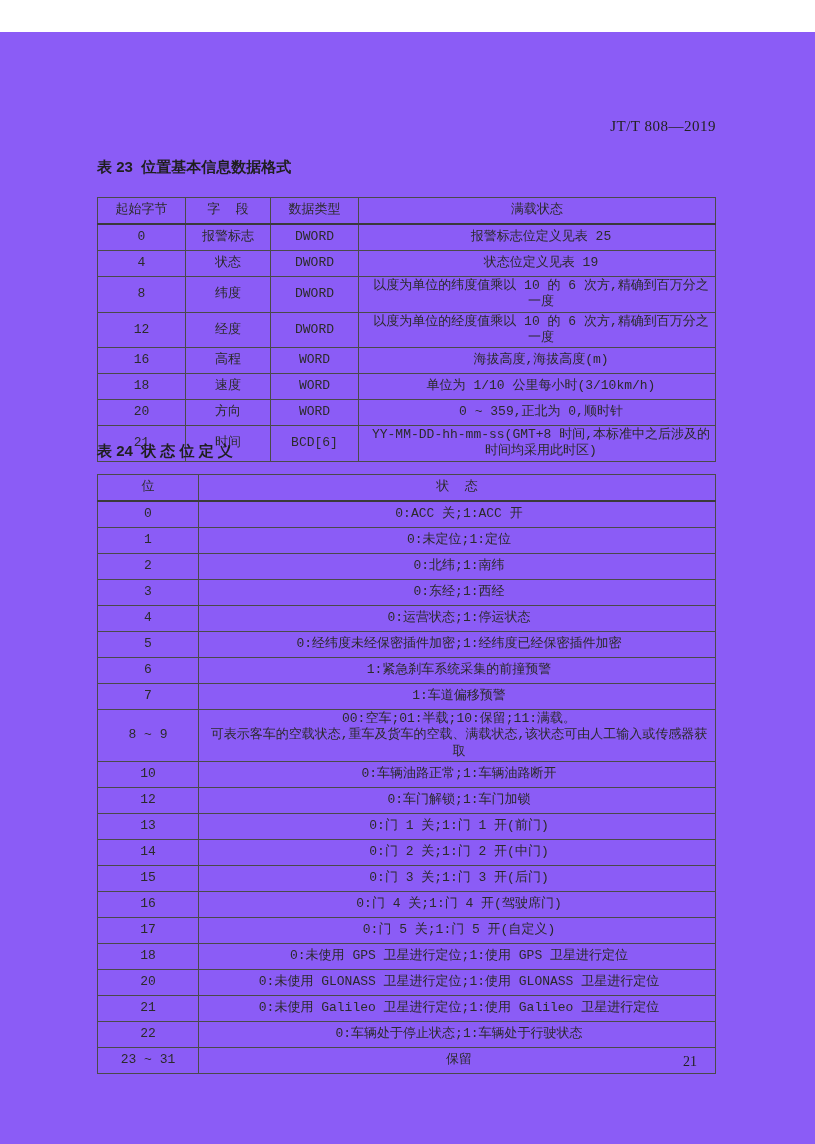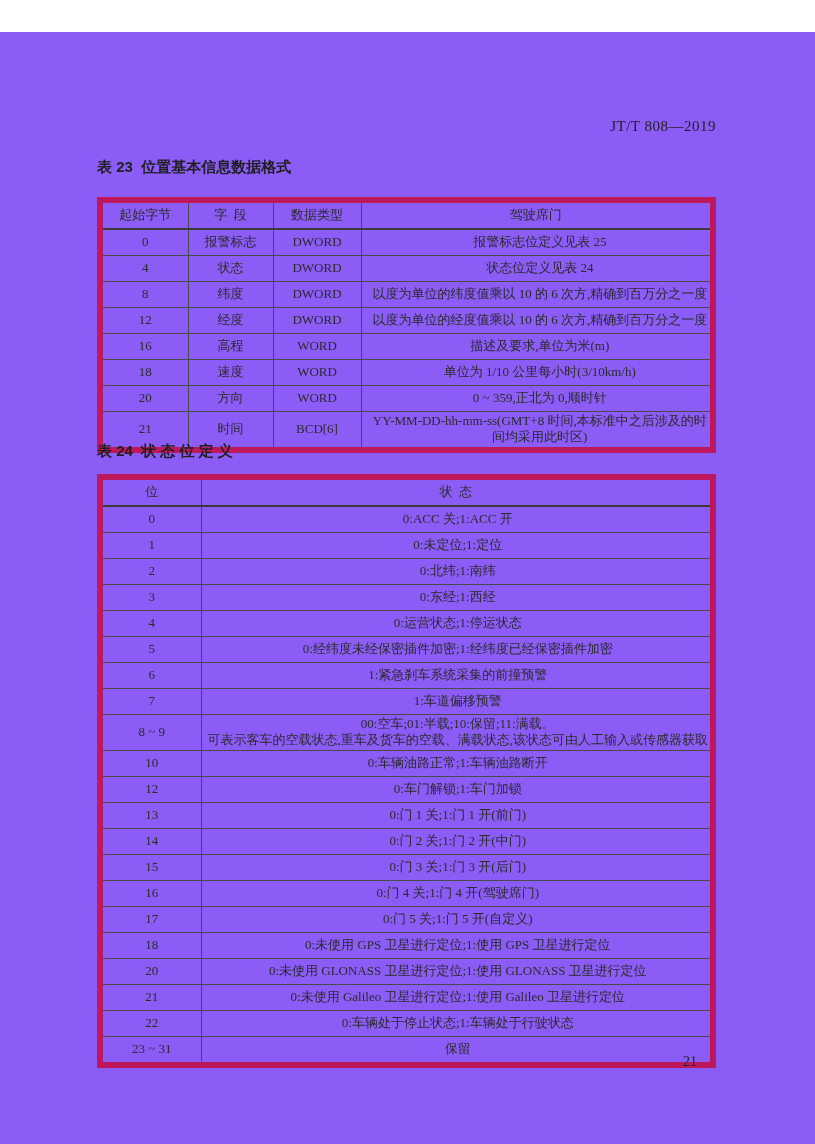--- a/index.html
+++ b/index.html
@@ -31,21 +31,21 @@
   #table23{top:165px;}
   #table24{top:442px;}
   th,td{
     border:1px solid #4a4a4a;
     height:23px;
     padding:1px 2px;
     font-weight:normal;
     color:#2b2b2b;
     vertical-align:middle;
   }
-  table{border:6px solid #be185d;}
+  table{border:1px solid #be185d;font-family:Liberation Mono, monospace;}
   thead th{border-bottom:2px solid #3a3a3a;white-space:pre;text-align:center;}
   .c-center{text-align:center;}
   .c-left{text-align:center;padding-left:10px;}
   #table24 .c-left{padding-left:6px;}
   .line2{display:block;}
   .page-number{
     position:absolute;top:1022px;left:97px;width:600px;
     text-align:right;font-size:14px;color:#222;
   }
 </style>
@@ -63,57 +63,57 @@
       <col style="width:88px">
         <col style="width:85px">
         <col style="width:88px">
         <col>
     </colgroup>
     <thead>
       <tr>
         <th>起始字节</th>
         <th>字  段</th>
         <th>数据类型</th>
-        <th>驾驶席门</th>
+        <th>满载状态</th>
       </tr>
     </thead>
     <tbody id="t23-body">
   <tr>
     <td class="c-center">0</td>
     <td class="c-center">报警标志</td>
     <td class="c-center">DWORD</td>
     <td class="c-left">报警标志位定义见表 25</td>
   </tr>
 
   <tr>
     <td class="c-center">4</td>
     <td class="c-center">状态</td>
     <td class="c-center">DWORD</td>
-    <td class="c-left">状态位定义见表 24</td>
+    <td class="c-left">状态位定义见表 19</td>
   </tr>
 
   <tr>
     <td class="c-center">8</td>
     <td class="c-center">纬度</td>
     <td class="c-center">DWORD</td>
     <td class="c-left">以度为单位的纬度值乘以 10 的 6 次方,精确到百万分之一度</td>
   </tr>
 
   <tr>
     <td class="c-center">12</td>
     <td class="c-center">经度</td>
     <td class="c-center">DWORD</td>
     <td class="c-left">以度为单位的经度值乘以 10 的 6 次方,精确到百万分之一度</td>
   </tr>
 
   <tr>
     <td class="c-center">16</td>
     <td class="c-center">高程</td>
     <td class="c-center">WORD</td>
-    <td class="c-left">描述及要求,单位为米(m)</td>
+    <td class="c-left">海拔高度,海拔高度(m)</td>
   </tr>
 
   <tr>
     <td class="c-center">18</td>
     <td class="c-center">速度</td>
     <td class="c-center">WORD</td>
     <td class="c-left">单位为 1/10 公里每小时(3/10km/h)</td>
   </tr>
 
   <tr>

